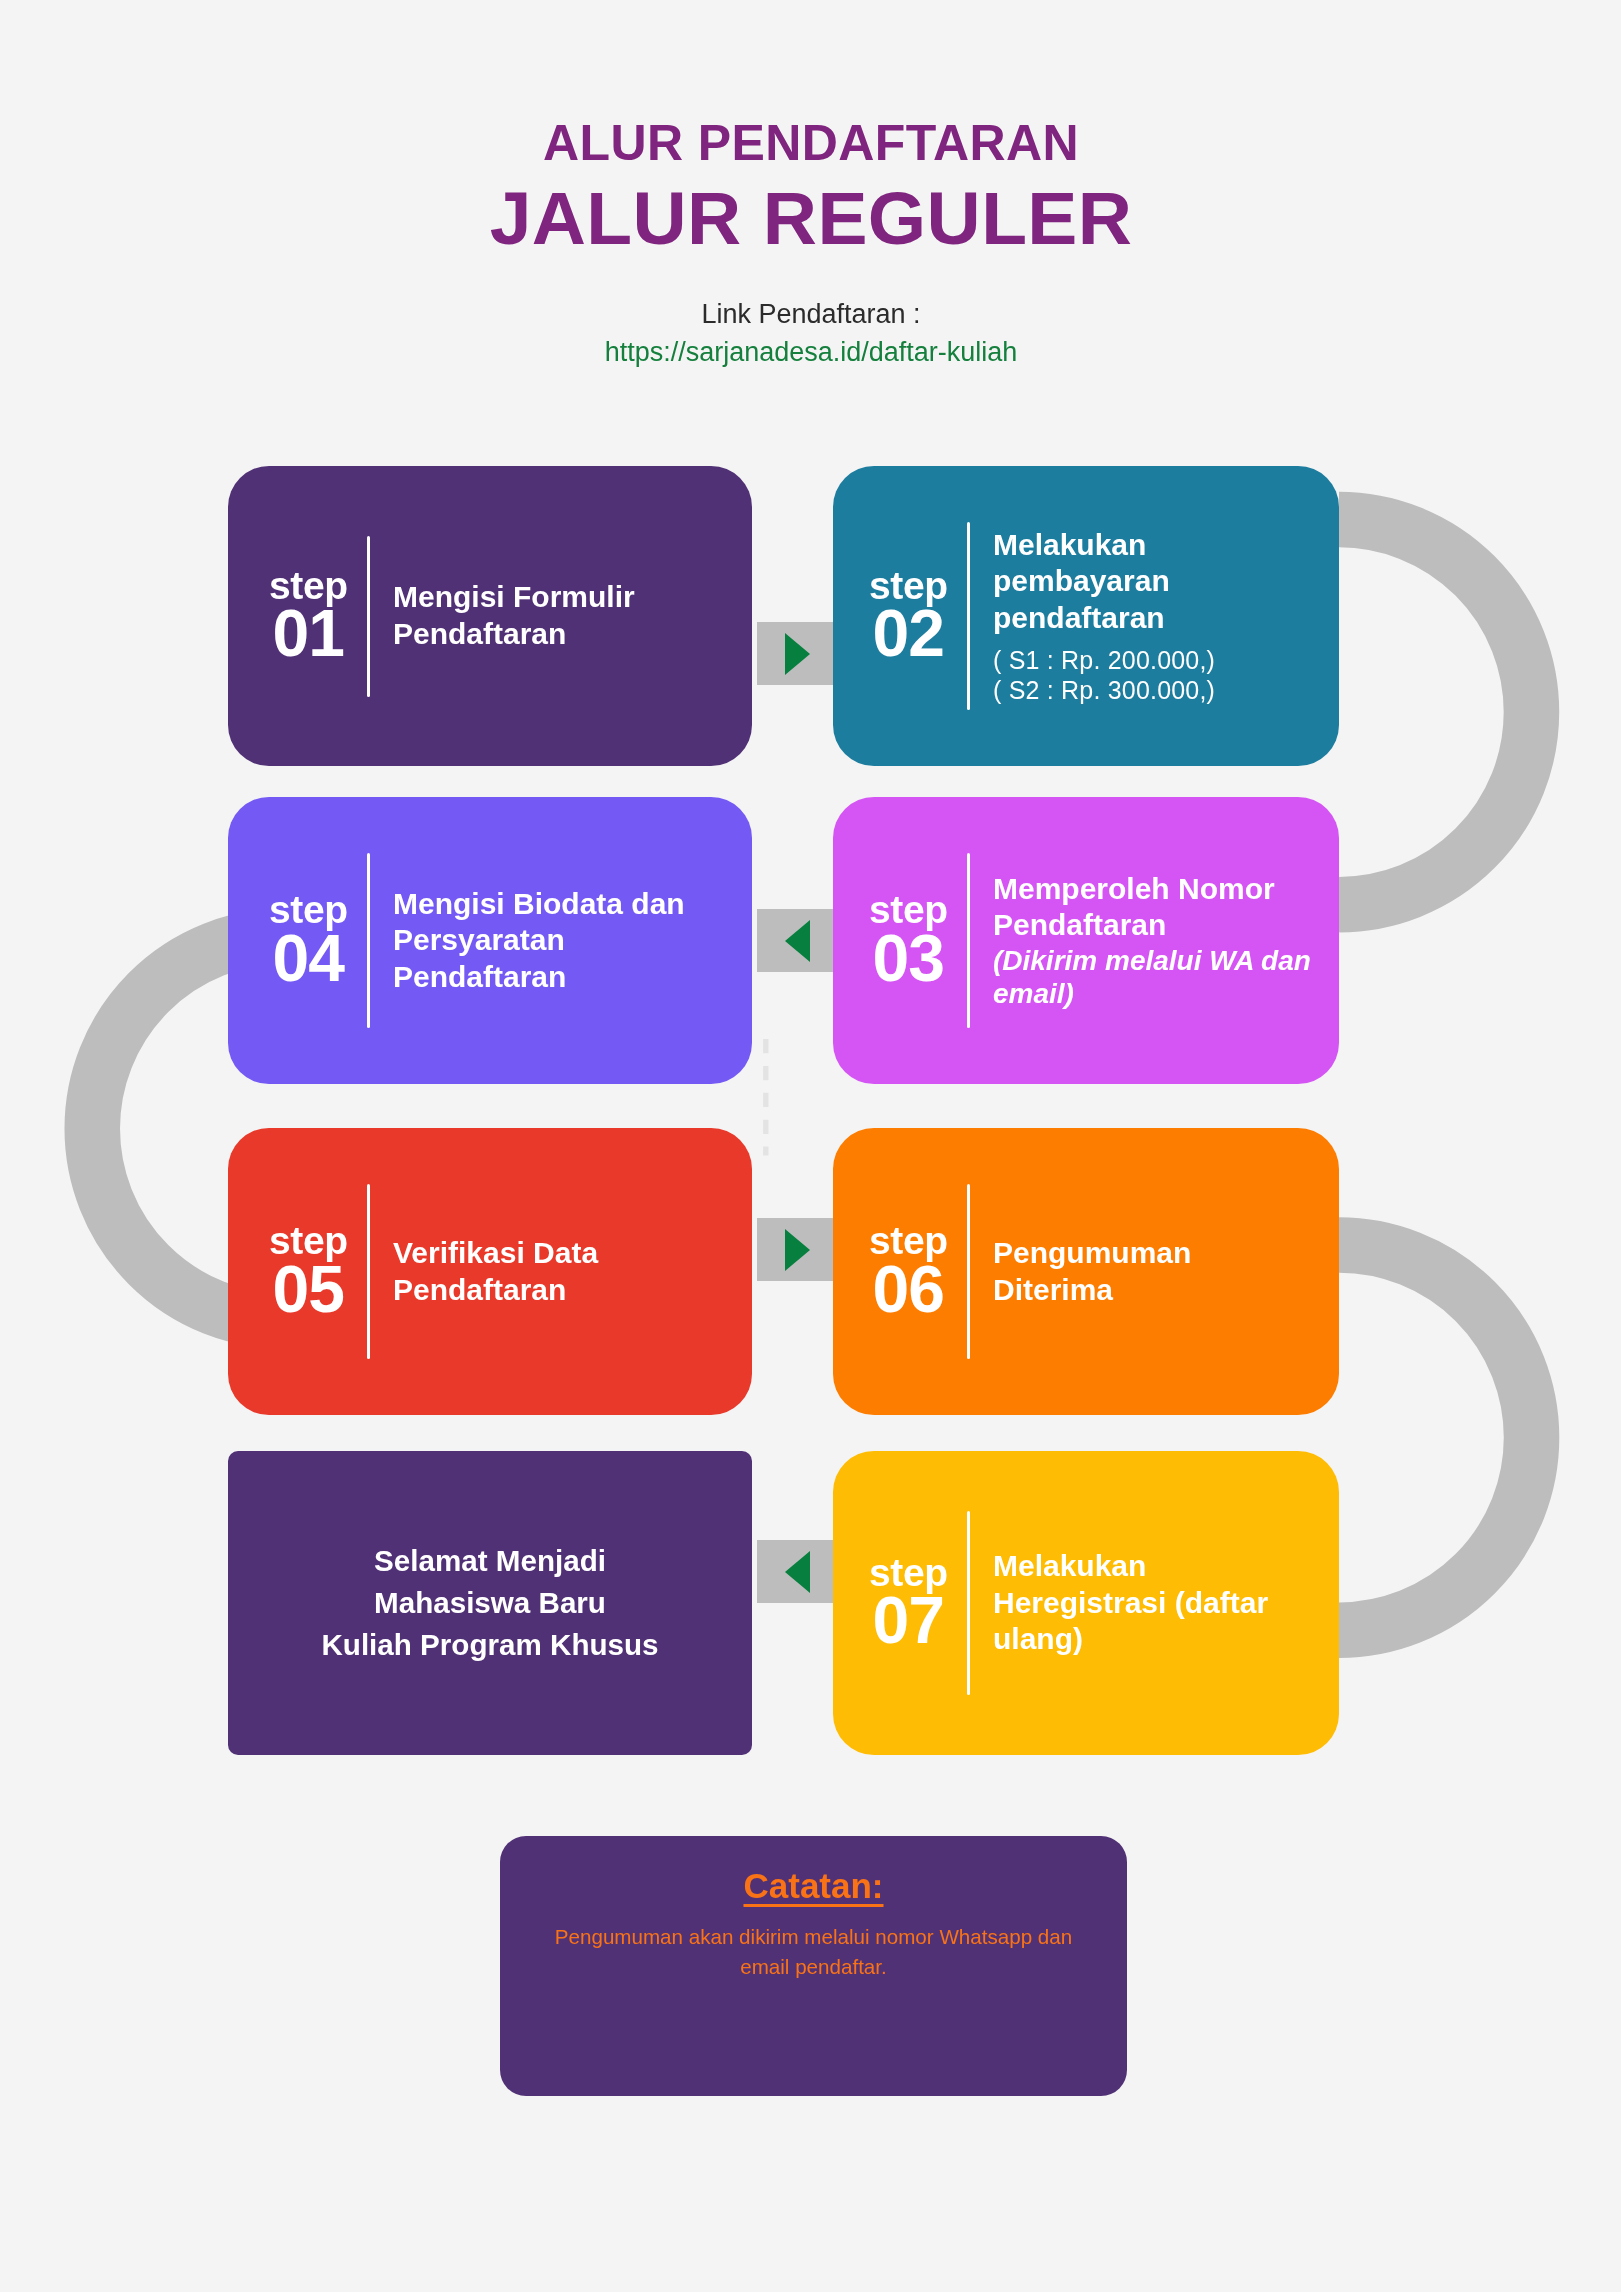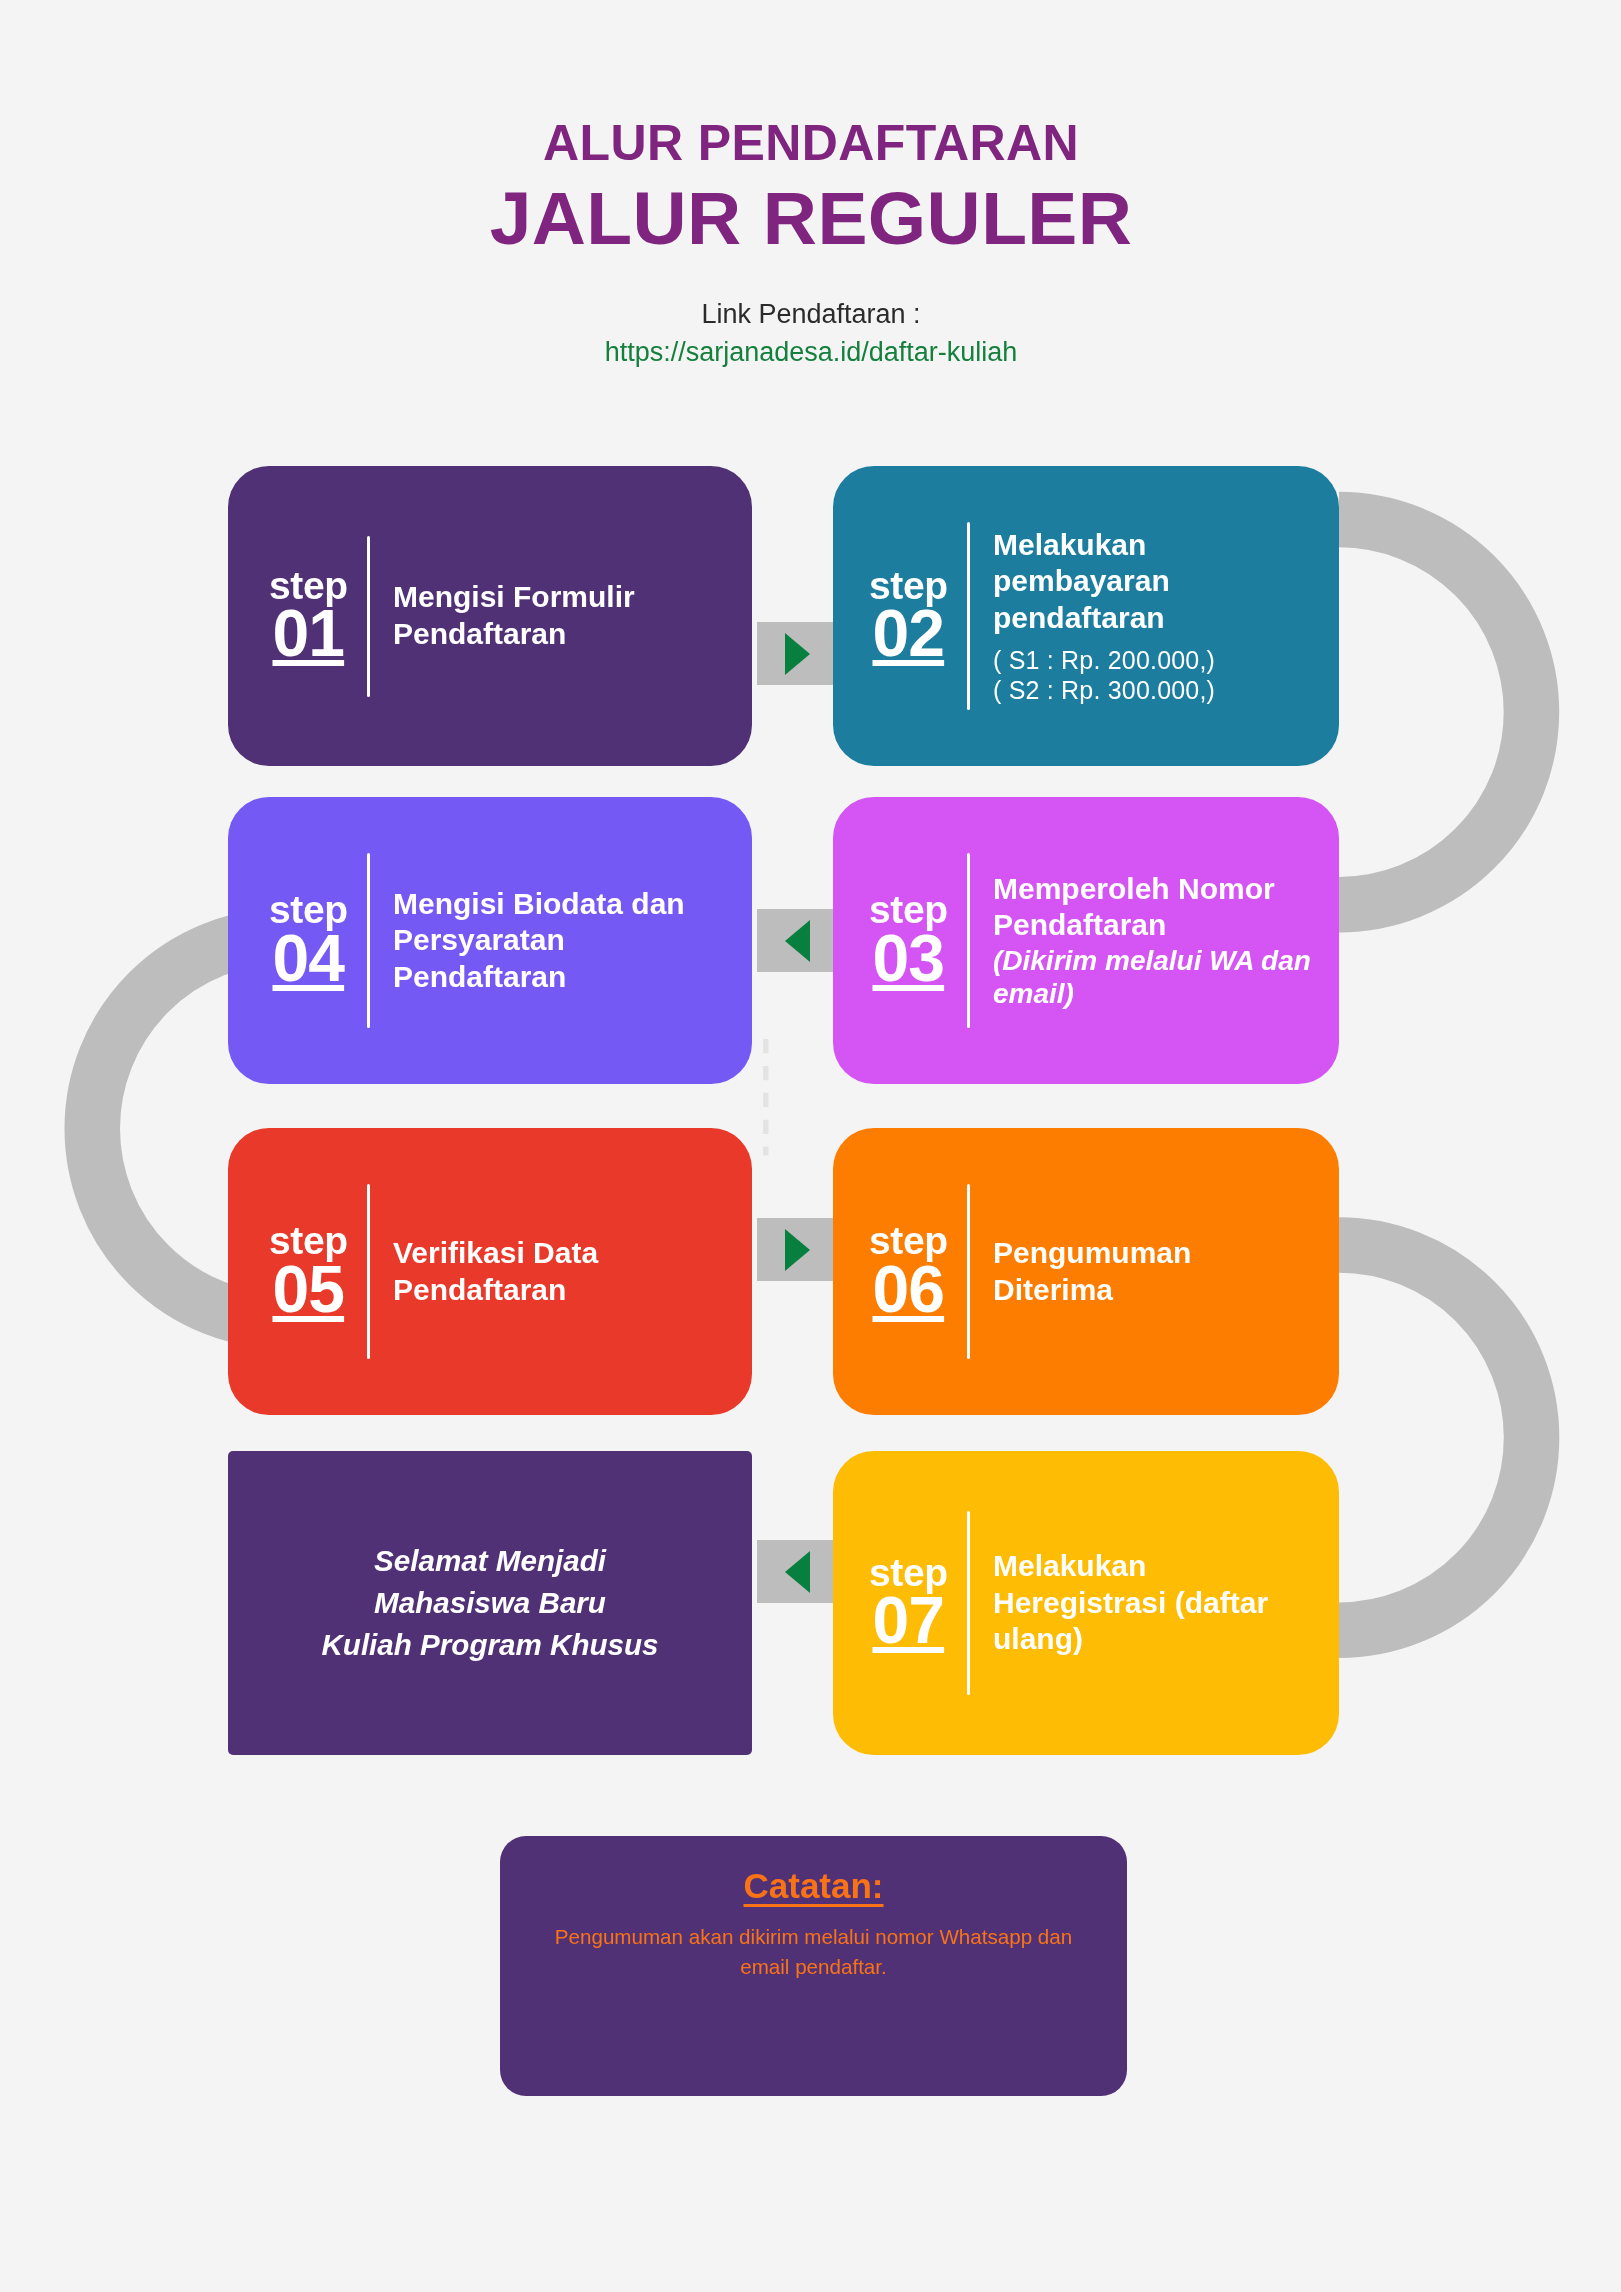--- a/index.html
+++ b/index.html
@@ -55,21 +55,21 @@
     box-sizing:border-box;
     color:#ffffff;
   }
   .step-col{
     flex:0 0 auto;
     text-align:center;
     line-height:0.96;
     padding-left:41px;
   }
   .step-word{font-size:39px;font-weight:bold;letter-spacing:-0.4px;}
-  .step-num{font-size:66px;font-weight:bold;letter-spacing:-0.9px;margin-top:-1.8px;text-decoration:underline;}
+  .step-num{font-size:66px;font-weight:bold;letter-spacing:-0.9px;margin-top:-1.8px;}
   .divider{
     flex:0 0 auto;
     width:2.7px;background:#ffffff;
     margin:0 23px 0 19.7px;
     border-radius:1.8px;
   }
   .desc{
     flex:1 1 auto;
     font-size:30px;font-weight:bold;line-height:1.22;
     padding-right:35px;
@@ -77,23 +77,23 @@
   .desc .sub-italic{
     display:block;font-style:italic;font-weight:bold;font-size:28px;line-height:1.18;
   }
   .desc .sub-price{
     display:block;font-weight:normal;font-size:25px;line-height:1.2;
     margin-top:9px;letter-spacing:0.2px;
   }
 
   
   .box-final{
-    position:absolute;z-index:3;border-radius:5px;
+    position:absolute;z-index:3;border-radius:10px;
     display:flex;align-items:center;justify-content:center;
-    text-align:center;color:#fff;box-sizing:border-box;font-style:italic;
+    text-align:center;color:#fff;box-sizing:border-box;
   }
   .box-final .final-text{
     font-size:29.6px;font-weight:bold;line-height:1.42;
   }
 
   
   .note{
     position:absolute;z-index:3;
     border-radius:26px;
     box-sizing:border-box;

